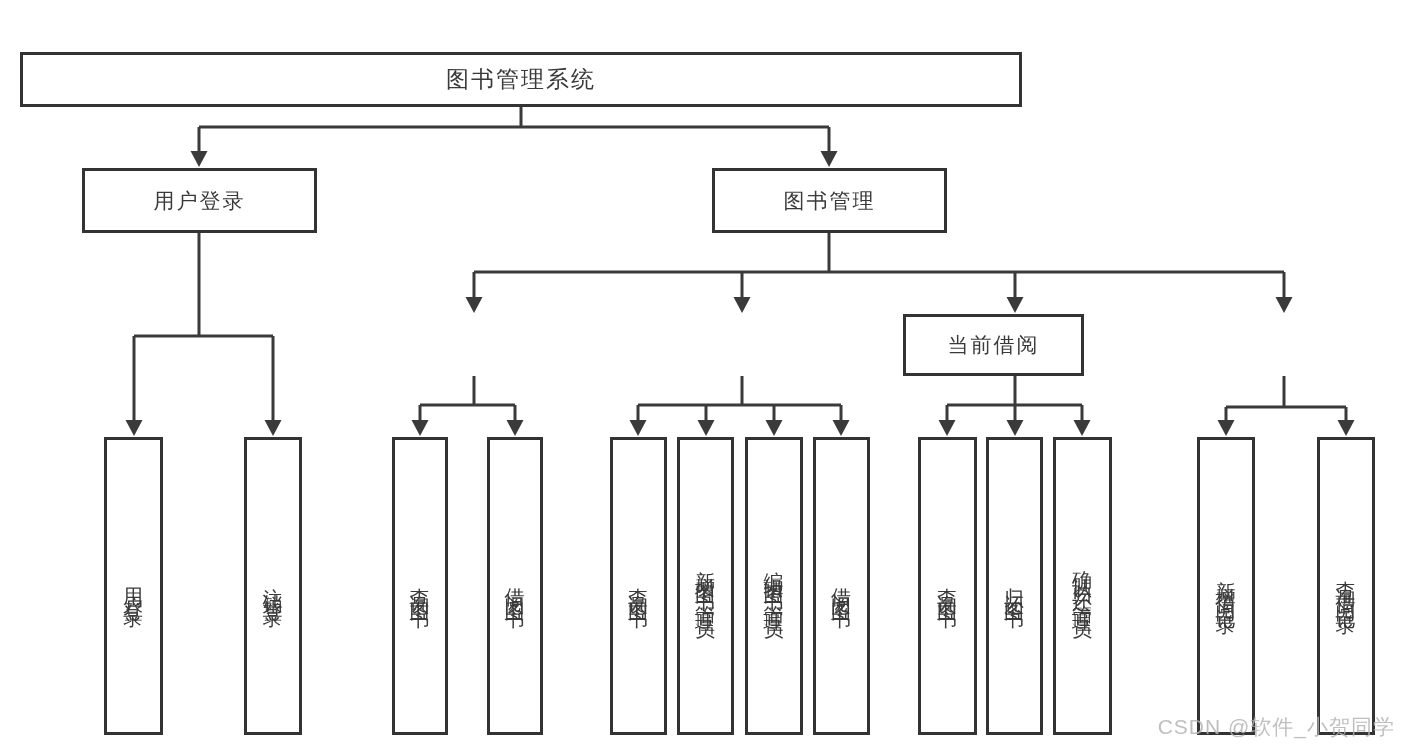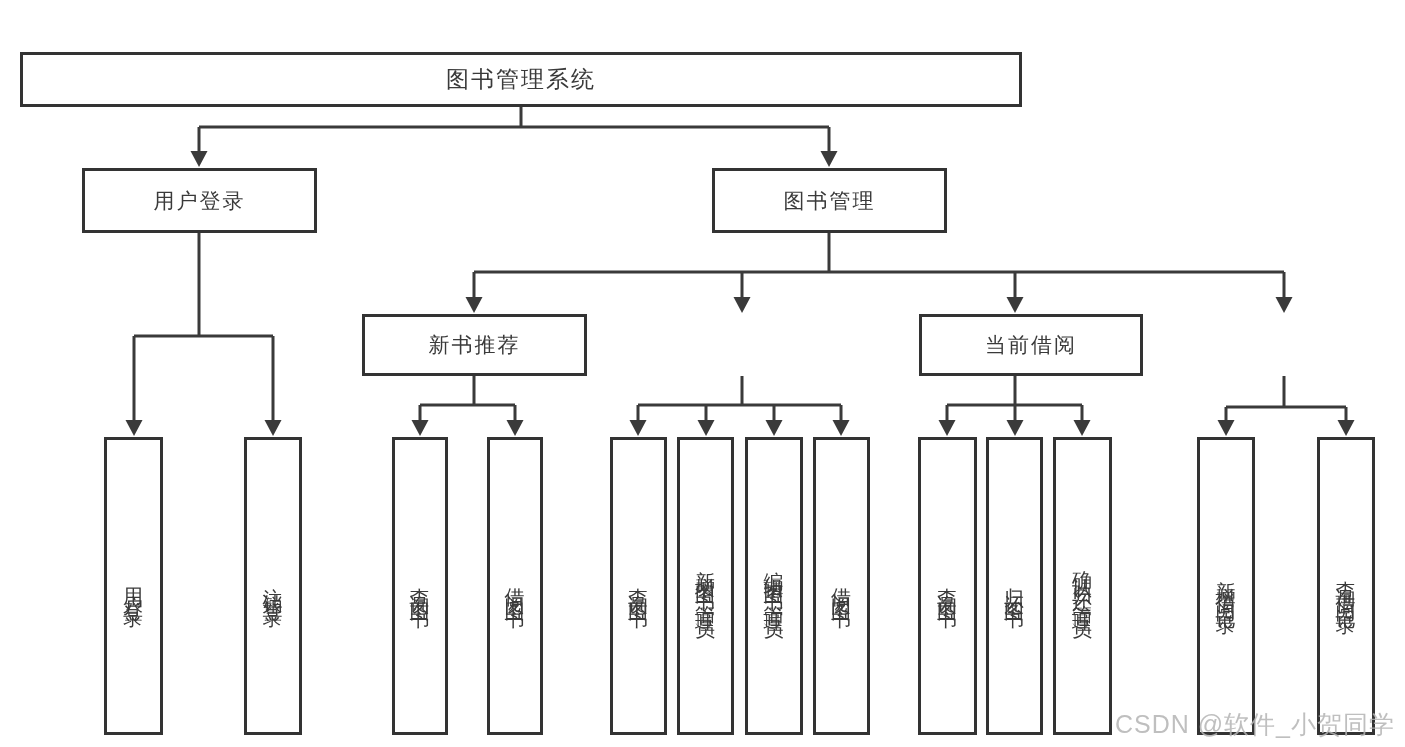--- a/index.html
+++ b/index.html
@@ -16,21 +16,21 @@
     font-size:21px;letter-spacing:2px;white-space:nowrap;
   }
   
   #n-root{left:20px;top:13px;width:1002px;height:55px;font-size:23px;margin-top:39px;}
   
   #n-user-login{left:82px;top:168px;width:235px;height:65px;}
   #n-book-mgmt{left:712px;top:168px;width:235px;height:65px;}
   
   #n-new-rec{left:362px;top:314px;width:225px;height:62px;}
   #n-borrow{left:632px;top:314px;width:220px;height:62px;}
-  #n-current{left:903px;top:314px;width:224px;height:62px;margin-left:16px;}
+  #n-current{left:903px;top:314px;width:181px;height:62px;}
   #n-record{left:1173px;top:314px;width:222px;height:62px;}
   
   .vnode{
     top:437px;height:298px;
     writing-mode:vertical-rl;text-orientation:mixed;
     font-size:20px;letter-spacing:7px;line-height:1.1;white-space:normal;
   }
   #l-user-login{left:104px;width:59px;}
   #l-logout{left:244px;width:58px;}
   #l-query1{left:392px;width:56px;}
@@ -39,21 +39,21 @@
   #l-add-book{left:677px;width:57px;}
   #l-edit-book{left:745px;width:58px;}
   #l-borrow2{left:813px;width:57px;}
   #l-query3{left:918px;width:59px;}
   #l-return{left:986px;width:57px;}
   #l-confirm{left:1053px;width:59px;}
   #l-add-rec{left:1197px;width:58px;}
   #l-query-rec{left:1317px;width:58px;}
   .watermark{
     position:absolute;right:10px;bottom:6px;z-index:5;
-    font-size:25px;color:#b4b4b4;letter-spacing:1px;opacity:.85;
+    font-size:21px;color:#b4b4b4;letter-spacing:1px;opacity:.85;
   }
 </style>
 </head>
 <body>
 
 <div class="stage">
 
   <svg class="wires" viewBox="0 0 1405 747" aria-hidden="true">
 
     <path class="ln" d="M521 68 V127 M199 127 H829 M199 127 V153 M829 127 V153"></path>
@@ -91,21 +91,20 @@
     <path class="arr" d="M1073.5 420 H1090.5 L1082 436 Z"></path>
     <path class="arr" d="M1217.5 420 H1234.5 L1226 436 Z"></path>
     <path class="arr" d="M1337.5 420 H1354.5 L1346 436 Z"></path>
   </svg>
 
   <div class="node" id="n-root">图书管理系统</div>
 
   <div class="node" id="n-user-login">用户登录</div>
   <div class="node" id="n-book-mgmt">图书管理</div>
 
-  <div class="node" id="n-new-rec">新书推荐</div>
   <div class="node" id="n-current">当前借阅</div>
 
   <div class="node vnode" id="l-user-login">用户登录</div>
   <div class="node vnode" id="l-logout">注销登录</div>
 
   <div class="node vnode" id="l-query1">查询图书</div>
   <div class="node vnode" id="l-borrow1">借阅图书</div>
 
   <div class="node vnode" id="l-query2">查询图书</div>
   <div class="node vnode" id="l-add-book">新增图书（管理员）</div>

